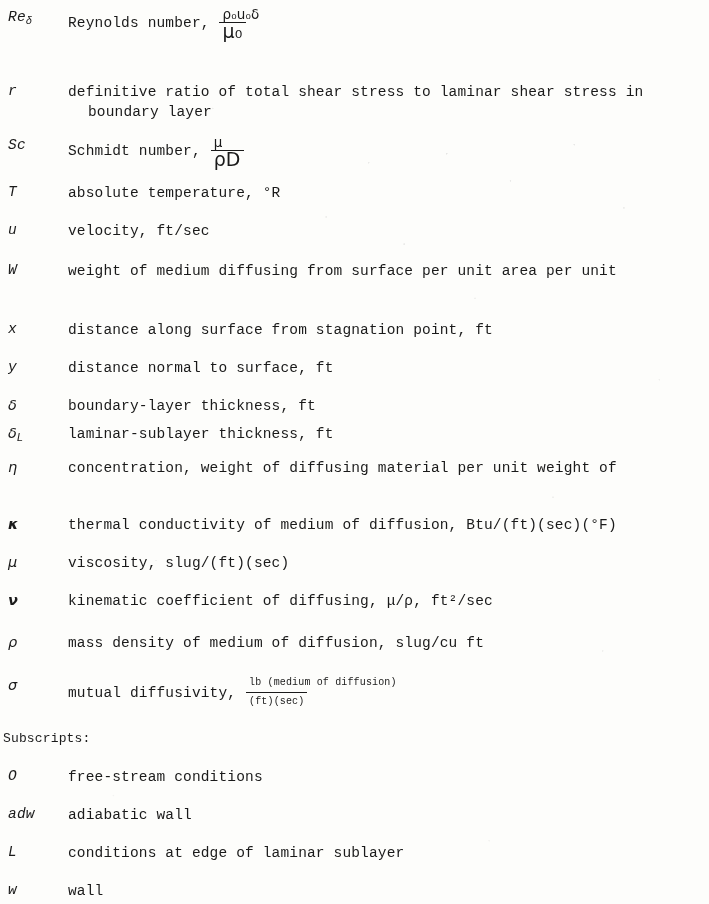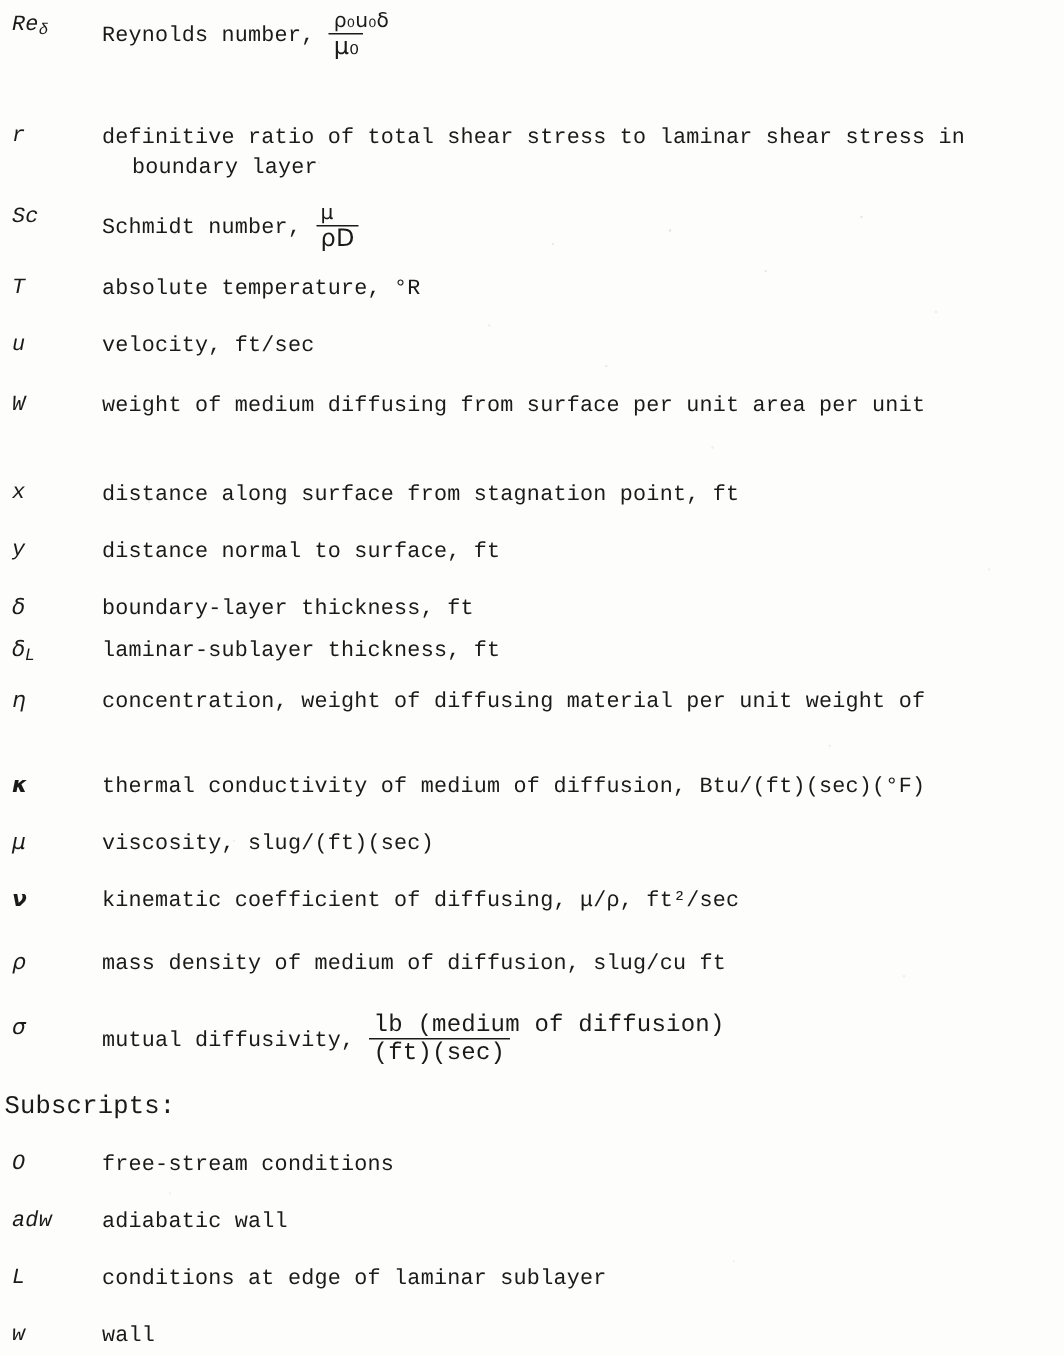--- a/index.html
+++ b/index.html
@@ -104,41 +104,41 @@
   .frac .num {
     display: block;
     padding: 0 3px 1px 3px;
     font-size: 13.5px;
     line-height: 14px;
     white-space: nowrap;
   }
   .frac .den {
     display: block;
     padding: 1px 3px 0 3px;
-    font-size: 16px;
+    font-size: 19px;
     line-height: 14px;
     border-top: 1.3px solid #1a1a1a;
     white-space: nowrap;
   }
   .frac.wide .num, .frac.wide .den {
-    font-size: 16px;
+    font-size: 10px;
     line-height: 16px;
   }
 
   sub {
     font-size: 0.72em;
     vertical-align: -0.28em;
     line-height: 0;
   }
 
   
   .section-head {
     position: absolute;
     left: 3px;
-    font-size: 17px;
+    font-size: 13px;
     line-height: 19px;
     letter-spacing: 0.15px;
   }
   .sub-entry .sym {
     left: 8px;
   }
   .sub-entry .desc {
     left: 68px;
   }
 </style>

